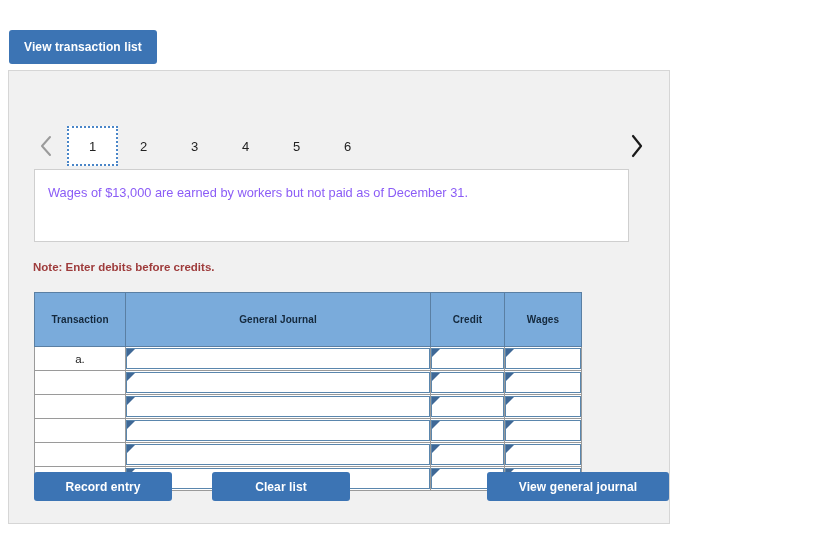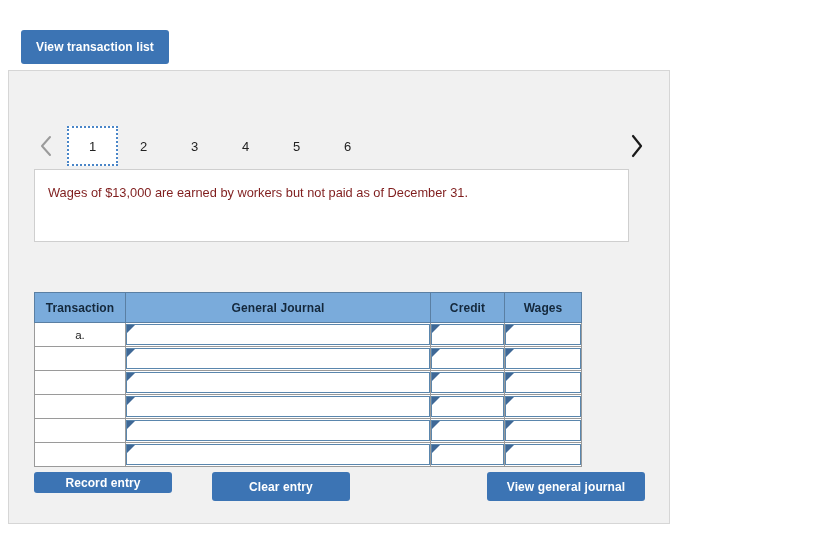--- a/index.html
+++ b/index.html
@@ -29,21 +29,21 @@
     line-height: 1;
     padding: 0;
     display: flex;
     align-items: center;
     justify-content: center;
     letter-spacing: 0.1px;
   }
 
   #view-transaction-list {
     position: absolute;
-    left: 21px;
+    left: 9px;
     top: 30px;
     width: 148px;
     height: 34px;
   }
 
   
   #panel {
     position: absolute;
     left: 8px;
     top: 70px;
@@ -125,21 +125,21 @@
     background: #ffffff;
     border: 1px solid #cfcfcf;
     box-sizing: border-box;
   }
   #instruction-text {
     position: absolute;
     left: 13px;
     top: 15px;
     right: 10px;
     font-size: 12.8px;
-    color: #7f1d1d;
+    color: #8b5cf6;
     line-height: 1.3;
   }
 
   
   #note {
     position: absolute;
     left: 24px;
     top: 190px;
     font-size: 11.5px;
     color: #9e3b3b;
@@ -153,24 +153,24 @@
     top: 221px;
     width: 547px;
     border-collapse: collapse;
     table-layout: fixed;
     background: #ffffff;
   }
   #journal-table th {
     background: #7aabdb;
     border: 1px solid #5a7fa3;
     color: #14283c;
-    font-size: 12px;
+    font-size: 10px;
     font-weight: bold;
     height: 21px;
-    padding: 4px;
+    padding: 16px;
     text-align: center;
     letter-spacing: 0.1px;
   }
   #journal-table td {
     border: 1px solid #9a9a9a;
     padding: 0;
     height: 23px;
     background: #ffffff;
     vertical-align: middle;
   }
@@ -202,34 +202,34 @@
     border-top: 8px solid #3f6896;
     border-right: 8px solid transparent;
   }
 
   
   #record-entry {
     position: absolute;
     left: 25px;
     top: 401px;
     width: 138px;
-    height: 21px;
+    height: 29px;
   }
   #clear-entry {
     position: absolute;
     left: 203px;
     top: 401px;
     width: 138px;
     height: 29px;
   }
   #view-general-journal {
     position: absolute;
     left: 478px;
     top: 401px;
-    width: 158px;
+    width: 182px;
     height: 29px;
   }
 </style>
 </head>
 <body>
 
 <button class="btn" id="view-transaction-list">View transaction list</button>
 
 <div id="panel">
 
@@ -255,20 +255,21 @@
       <svg width="13" height="24" viewBox="0 0 13 24" aria-hidden="true">
         <polyline points="3,2 11,12 3,22" fill="none" stroke="#1a1a1a" stroke-width="2.2" stroke-linecap="round" stroke-linejoin="round"></polyline>
       </svg>
     </div>
   </div>
 
   <div id="instruction-box">
     <div id="instruction-text">Wages of $13,000 are earned by workers but not paid as of December 31.</div>
   </div>
 
+  <div id="note">Note: Enter debits before credits.</div>
 
   <table id="journal-table">
     <colgroup>
       <col style="width:91px">
       <col style="width:305px">
       <col style="width:74px">
       <col style="width:77px">
     </colgroup>
     <thead>
       <tr>
@@ -349,15 +350,15 @@
             <div class="field"></div>
           </td>
           <td class="cell-input">
             <div class="field"></div>
           </td>
         </tr>
       </tbody>
   </table>
 
   <button class="btn" id="record-entry">Record entry</button>
-  <button class="btn" id="clear-entry">Clear entry</button>
+  <button class="btn" id="clear-entry">Clear list</button>
   <button class="btn" id="view-general-journal">View general journal</button>
 </div>
 
 </body></html>

